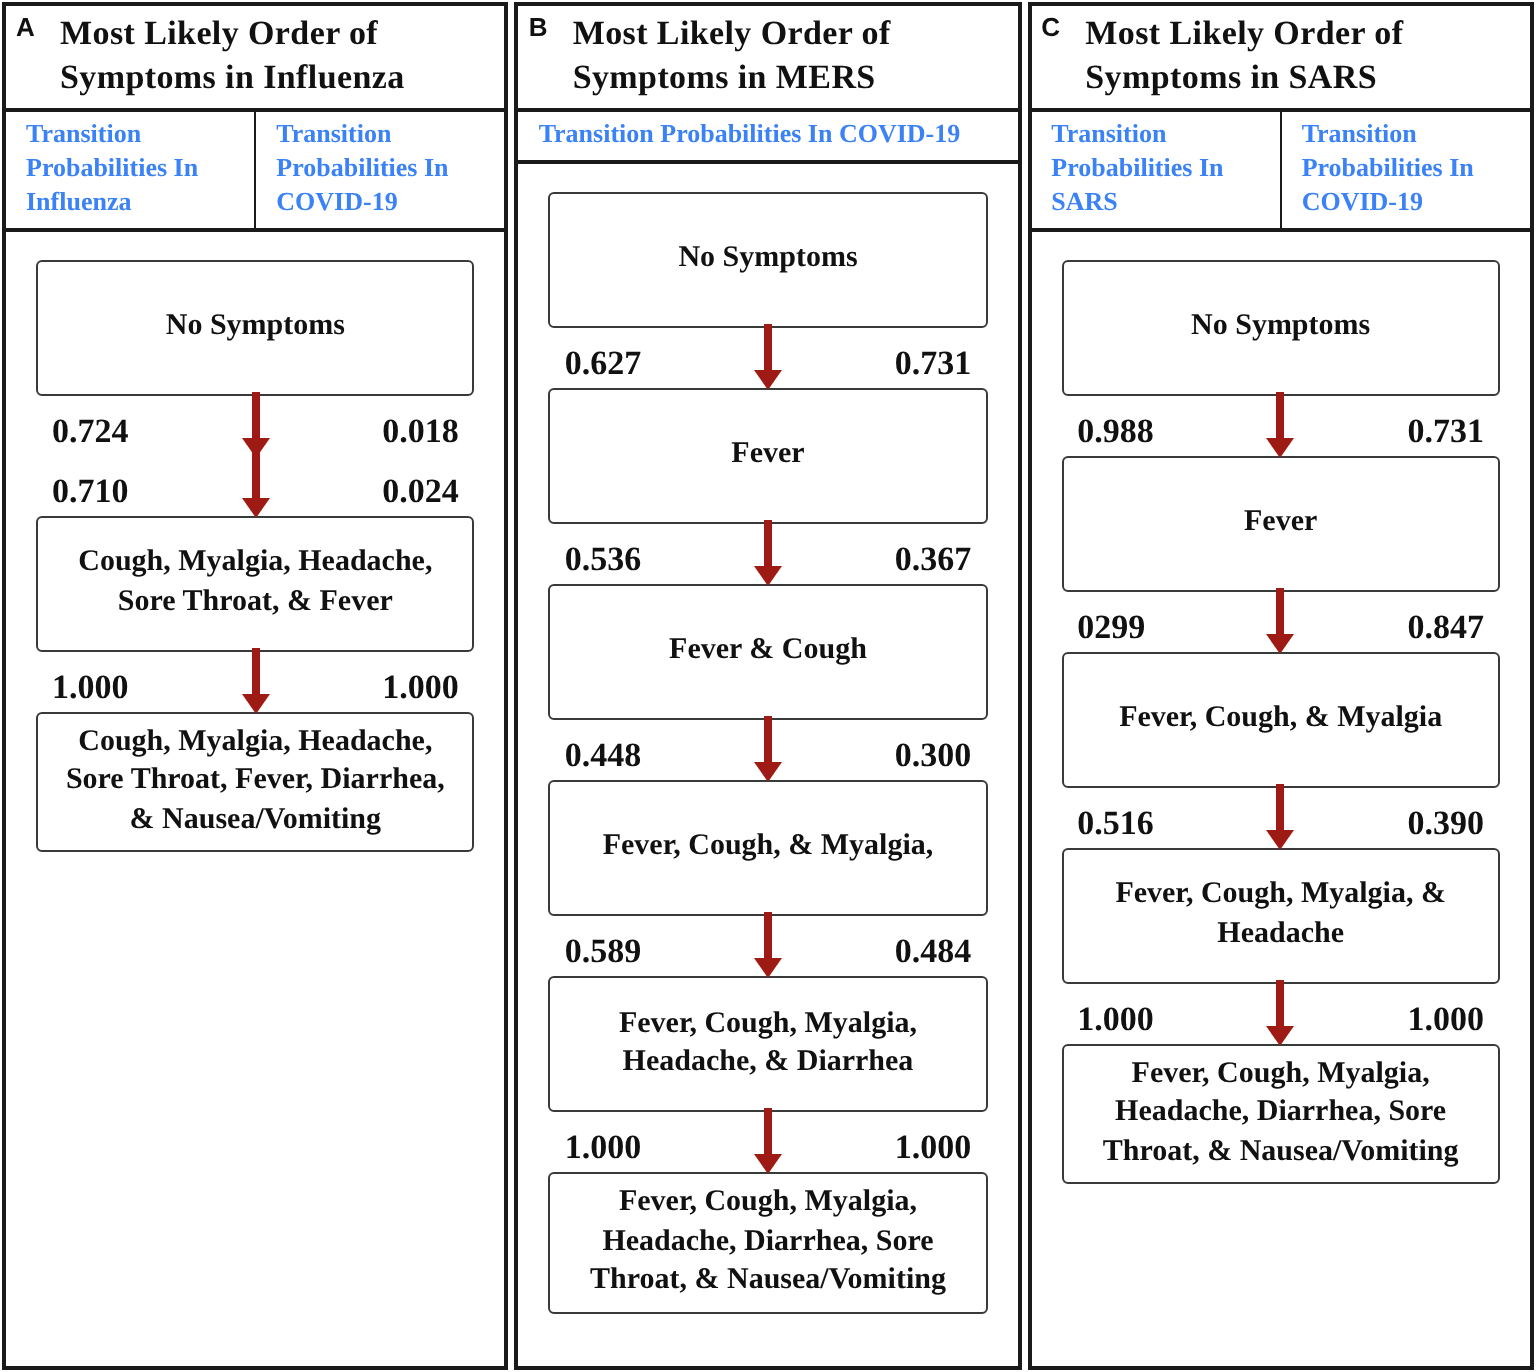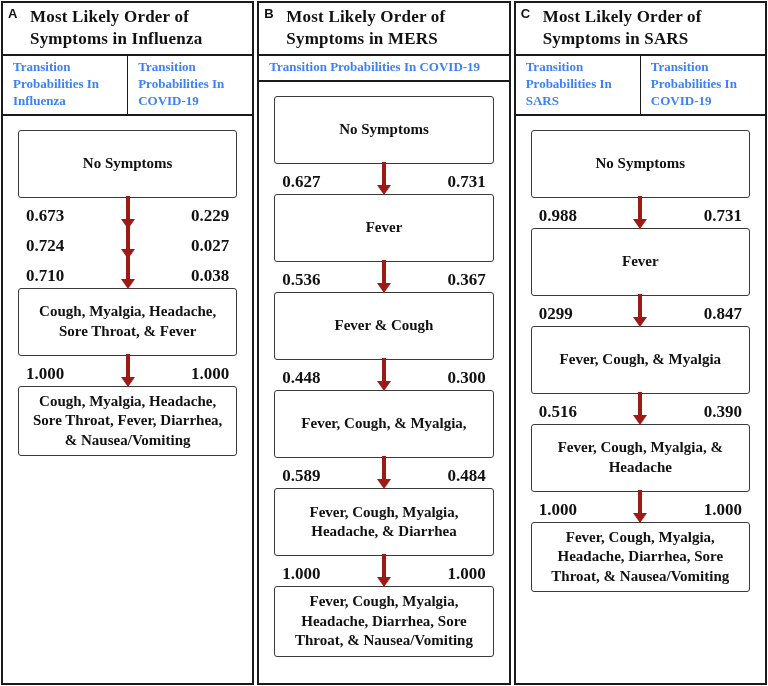--- a/index.html
+++ b/index.html
@@ -69,42 +69,34 @@
       <span class="letter">A</span>
       <div class="title">Most Likely Order of Symptoms in Influenza</div>
     </div>
     <div class="cols">
       <div class="col first">Transition Probabilities In Influenza</div>
       <div class="col">Transition Probabilities In COVID-19</div>
     </div>
     <div class="body">
       <div class="node">No Symptoms</div>
       <div class="trans">
-        <span class="num">0.673</span>
-        <span class="arrow">
-            <span class="stem"></span>
-            <span class="head"></span>
-          </span>
-        <span class="num">0.229</span>
-      </div>
-      <div class="trans">
         <span class="num">0.724</span>
         <span class="arrow">
             <span class="stem"></span>
             <span class="head"></span>
           </span>
-        <span class="num">0.027</span>
+        <span class="num">0.018</span>
       </div>
       <div class="trans">
         <span class="num">0.710</span>
         <span class="arrow">
             <span class="stem"></span>
             <span class="head"></span>
           </span>
-        <span class="num">0.038</span>
+        <span class="num">0.024</span>
       </div>
       <div class="node">Cough, Myalgia, Headache, Sore Throat, &amp; Fever</div>
       <div class="trans">
         <span class="num">1.000</span>
         <span class="arrow">
             <span class="stem"></span>
             <span class="head"></span>
           </span>
         <span class="num">1.000</span>
       </div>

